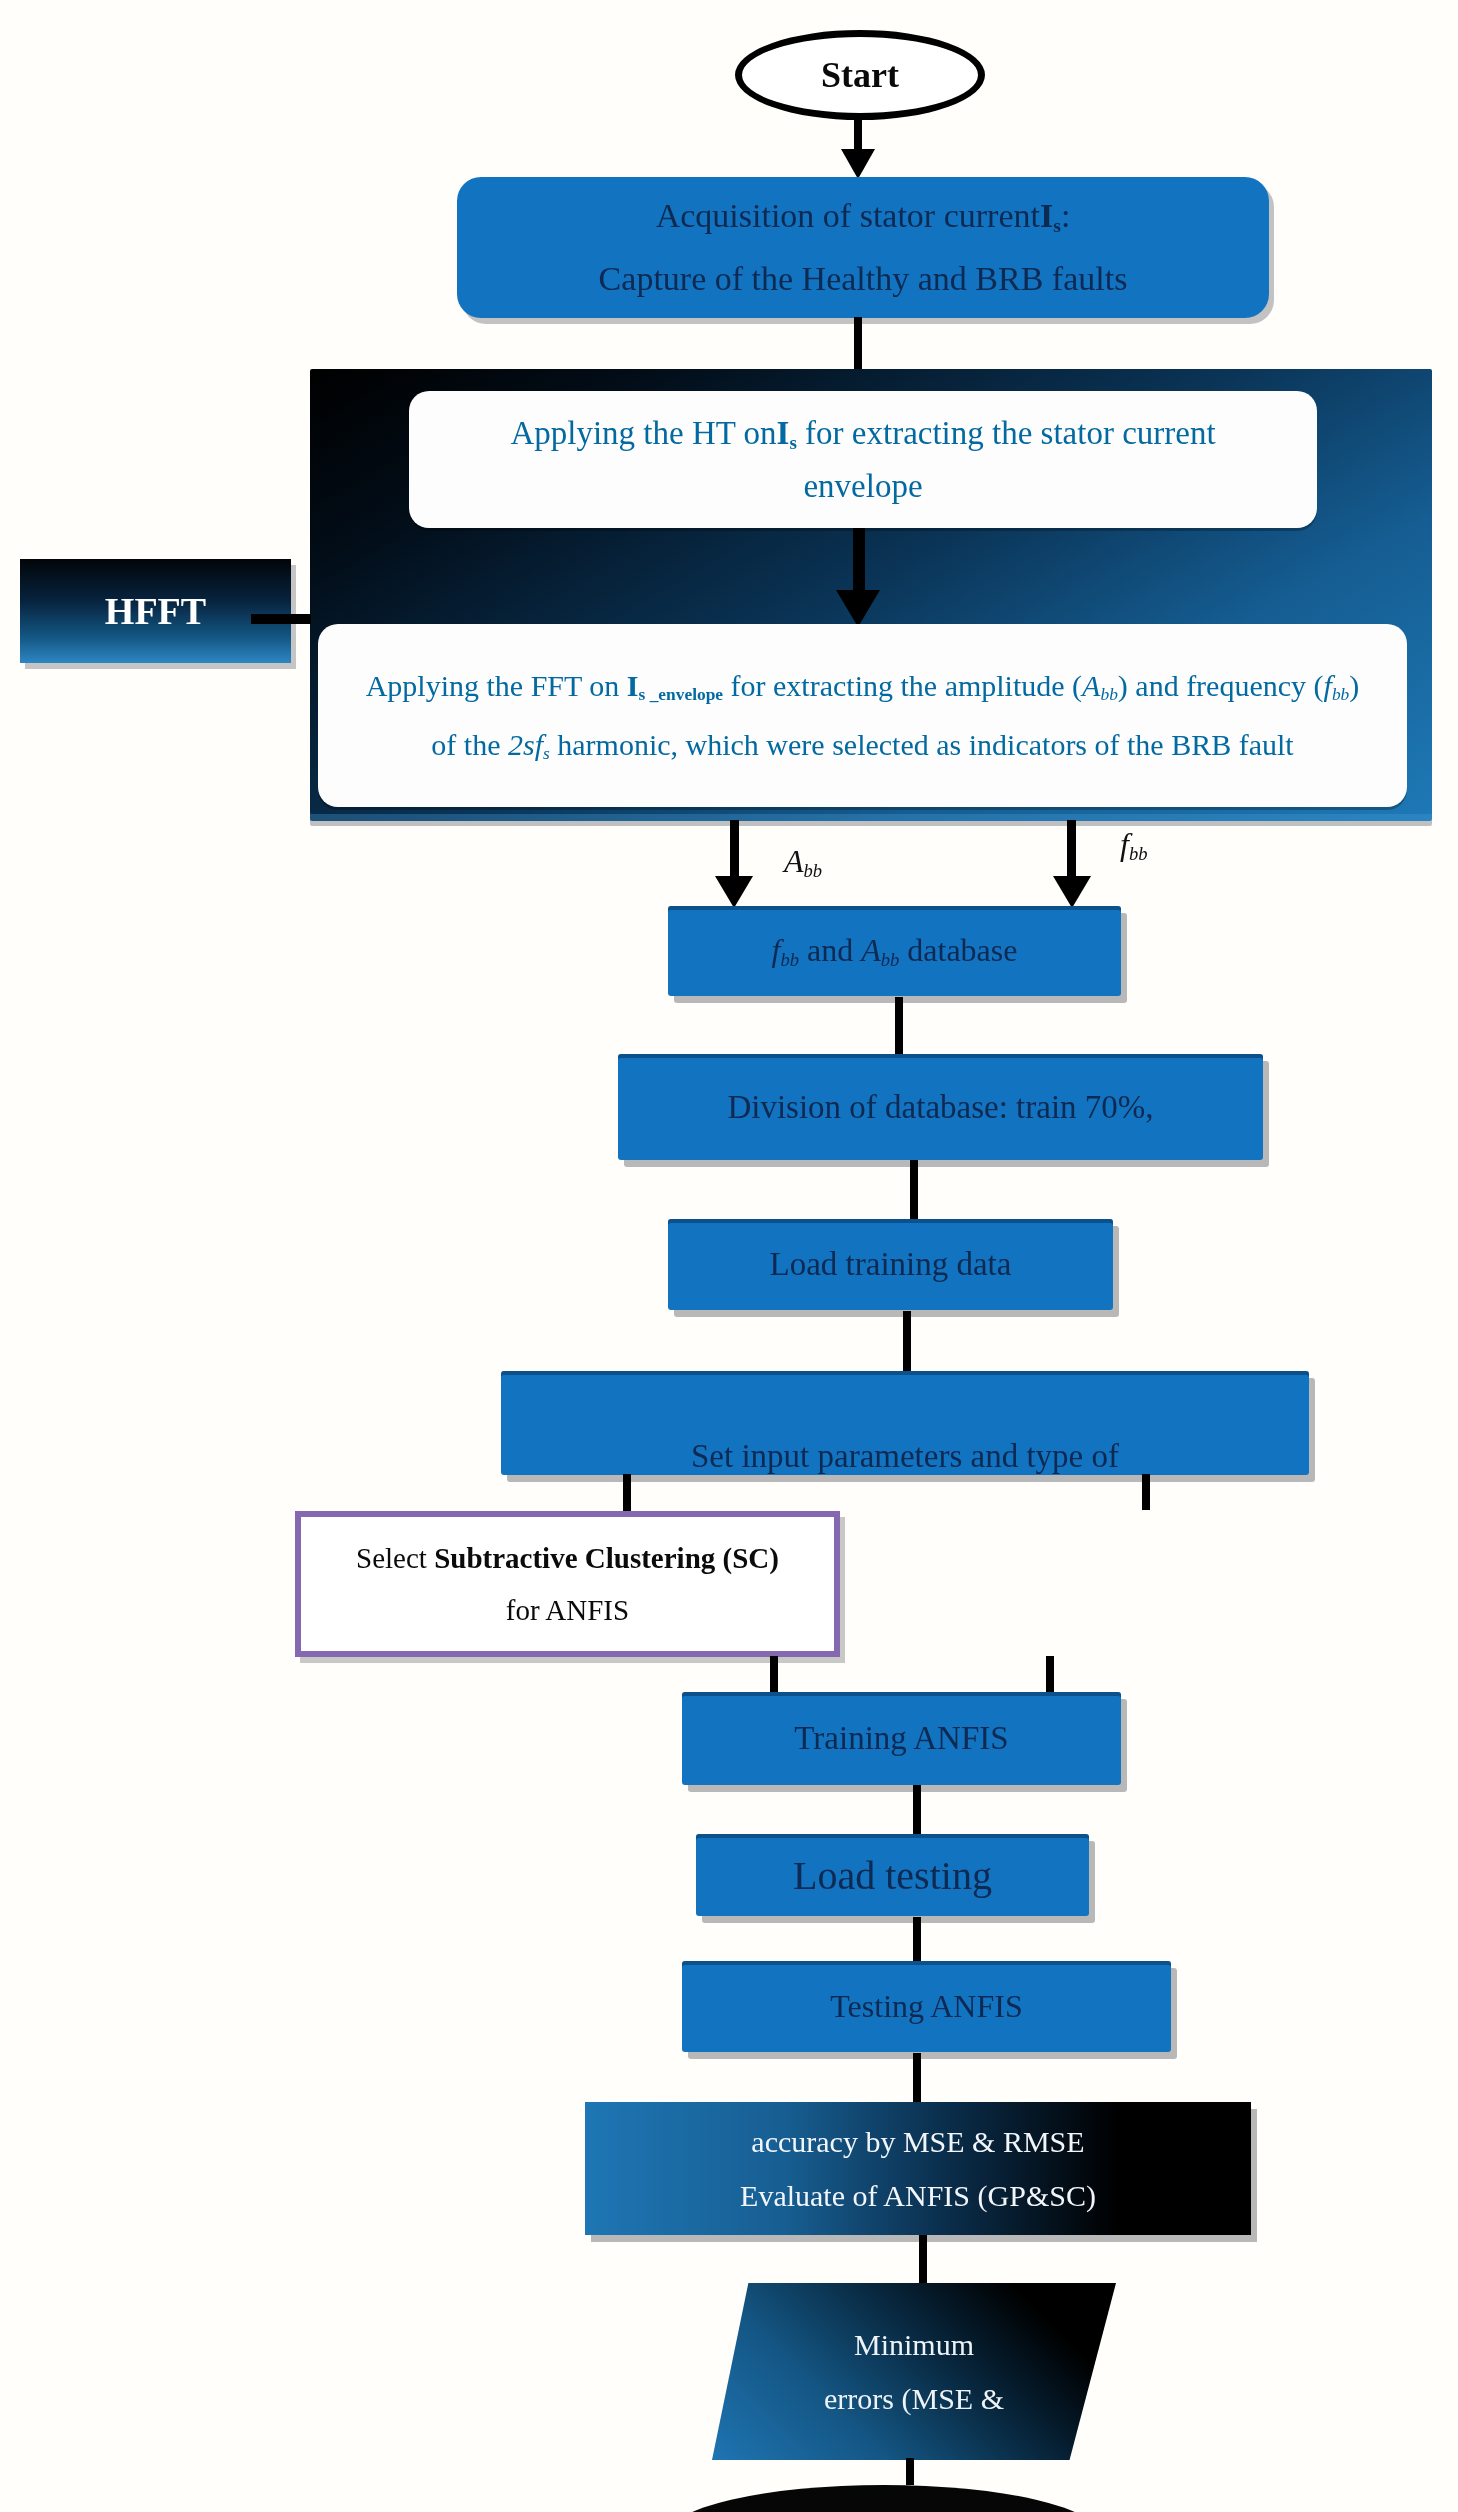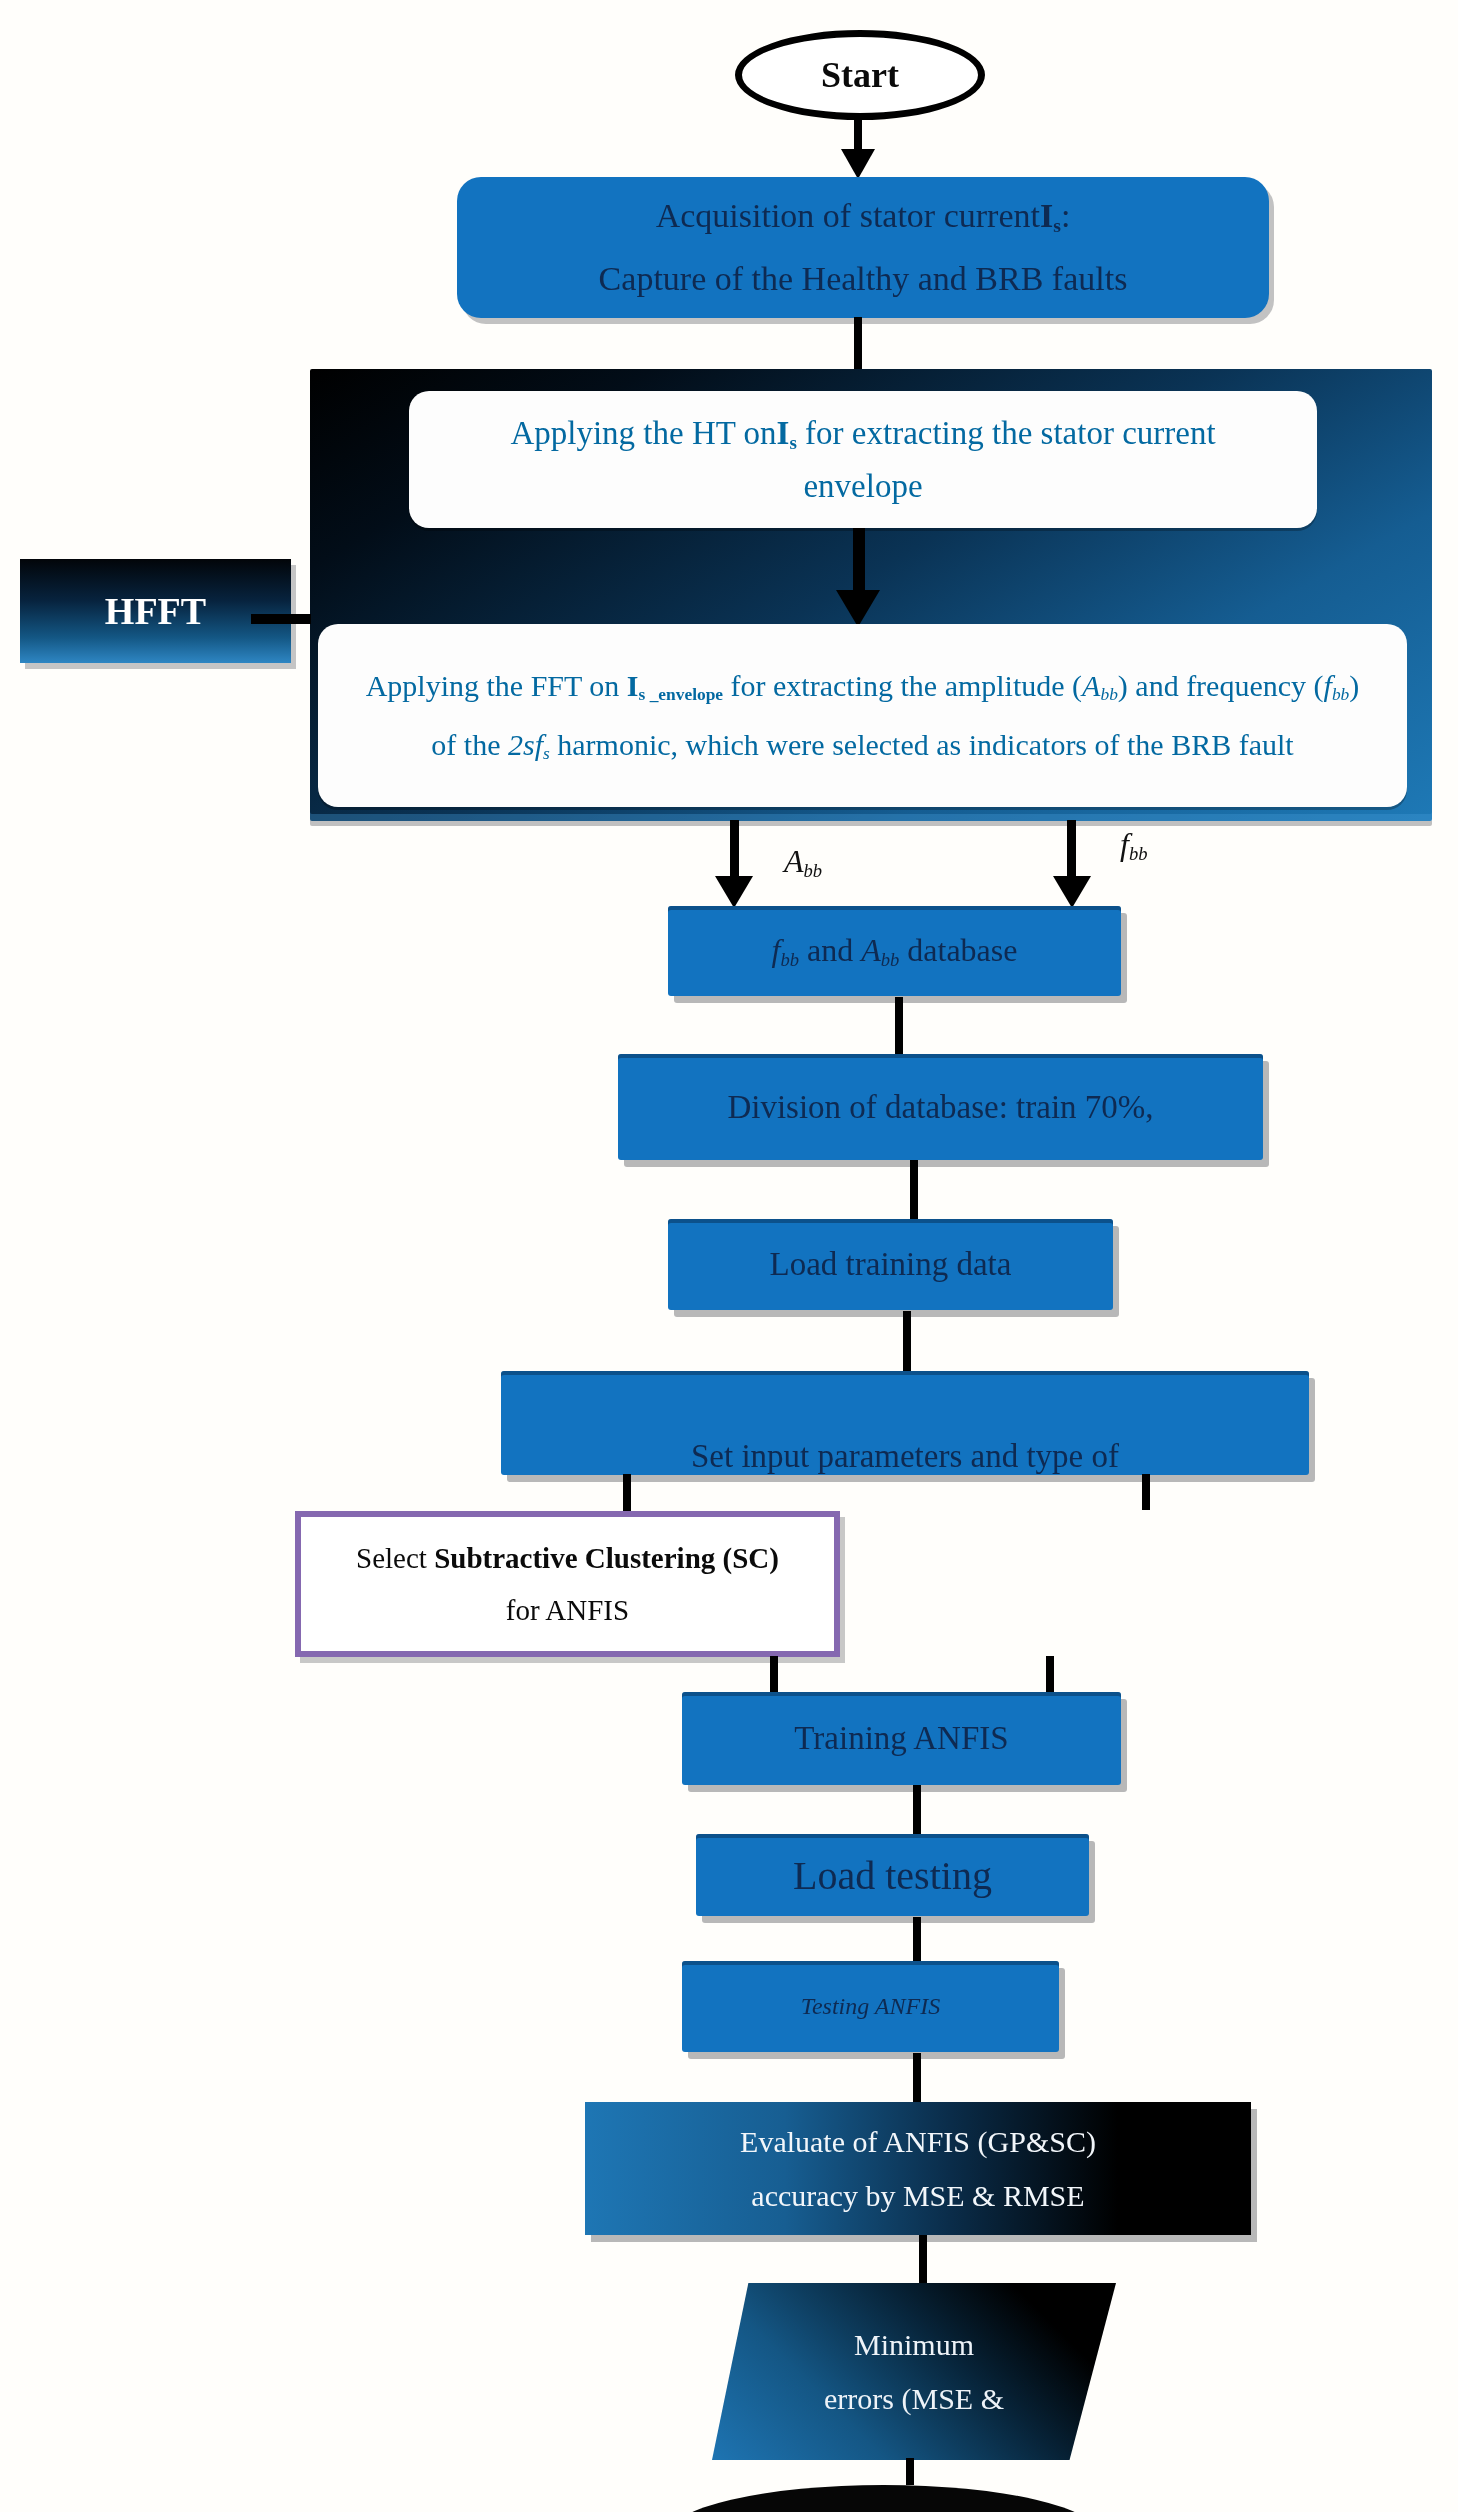--- a/index.html
+++ b/index.html
@@ -161,30 +161,30 @@
   </div>
 
   <div class="line" style="left:913px;top:1785px;width:7.5px;height:50px;"></div>
 
   <div class="node blue" style="left:696px;top:1834px;width:393px;height:82px;font-size:40px;">
     <span>Load testing</span>
   </div>
 
   <div class="line" style="left:913px;top:1917px;width:7.5px;height:45px;"></div>
 
-  <div class="node blue" style="left:682px;top:1961px;width:377px;height:91px;font-size:24px;font-style:italic;">
+  <div class="node blue" style="left:682px;top:1961px;width:489px;height:91px;font-size:32px;">
     <span>Testing ANFIS</span>
   </div>
 
   <div class="line" style="left:913px;top:2053px;width:7.5px;height:50px;"></div>
 
   <div class="node gradient-eval" style="left:585px;top:2102px;width:666px;height:133px;font-size:30px;line-height:1.8;">
     <div>
+      <div>accuracy by MSE &amp; RMSE</div>
       <div>Evaluate of ANFIS (GP&amp;SC)</div>
-      <div>accuracy by MSE &amp; RMSE</div>
     </div>
   </div>
 
   <div class="line" style="left:919px;top:2235px;width:7.5px;height:50px;"></div>
 
   <div class="node gradient-para" style="left:712px;top:2283px;width:404px;height:177px;font-size:30px;line-height:1.8;">
     <div>
       <div>Minimum</div>
       <div>errors (MSE &amp;</div>
     </div>

